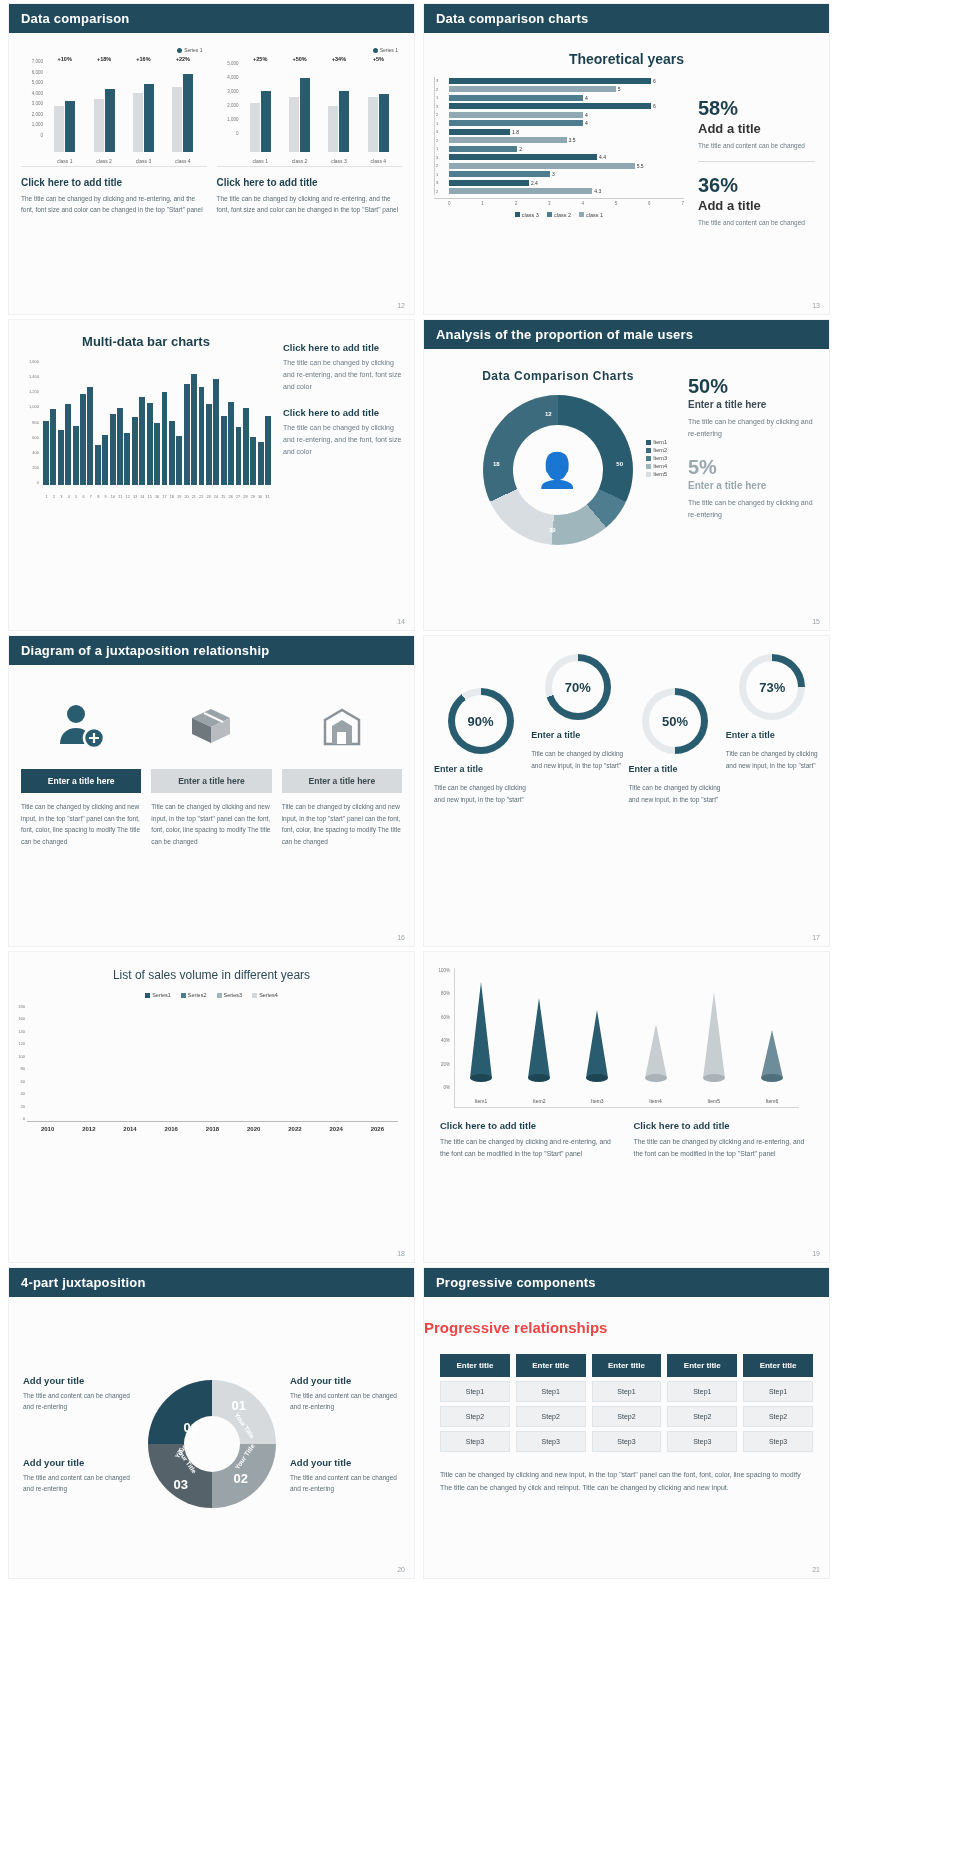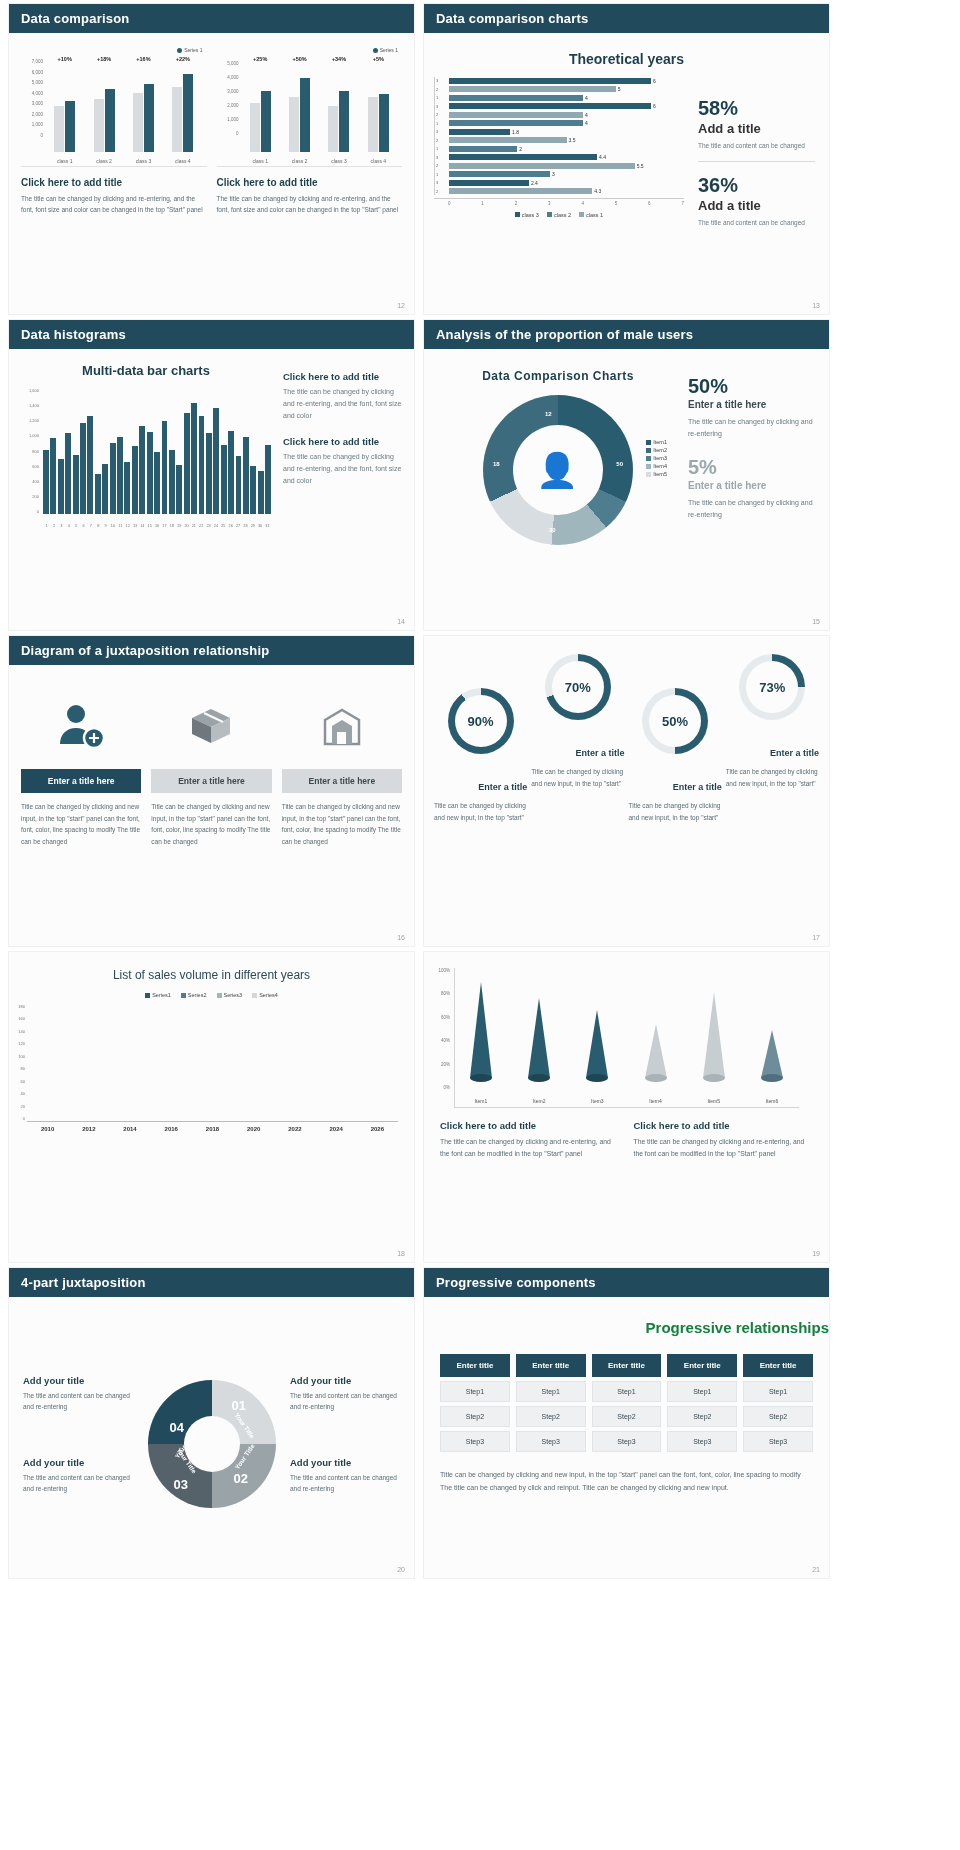--- a/index.html
+++ b/index.html
@@ -123,21 +123,21 @@
   .s16-btn.dark { background: #214b5c; color: #fff; }
   .s16-btn.grey { background: #d6dadd; color: #3b4a52; }
   .s16-txt { font-size: 6.5px; color: #5a6b73; line-height: 11.5px; margin-top: 8px; }
 
   
   .s17-wrap { display: flex; padding: 18px 10px 0 10px; gap: 4px; }
   .s17-col { flex: 1; }
   .ring { width: 66px; height: 66px; border-radius: 50%; position: relative; display: flex; align-items: center; justify-content: center; margin: 0 auto; }
   .ring span { font-size: 13px; font-weight: bold; color: #1c3f4d; position: relative; z-index: 2;}
   .ring::after { content: ""; position: absolute; left: 7px; top: 7px; right: 7px; bottom: 7px; background: #fcfcfc; border-radius: 50%; }
-  .s17-h { text-align: right; font-size: 9px; font-weight: bold; color: #1c3f4d; margin-top: 28px; }
+  .s17-h { text-align: left; font-size: 9px; font-weight: bold; color: #1c3f4d; margin-top: 10px; }
   .s17-p { font-size: 6.5px; color: #5a6b73; line-height: 11.5px; margin-top: 8px; text-align: left; }
 
   
   .s18-t { text-align: center; font-size: 12px; color: #2c4a58; margin-top: 16px; }
   .s18-leg { display: flex; justify-content: center; gap: 10px; font-size: 5.5px; color: #444; margin-top: 10px;}
   .s18-leg span { display: flex; align-items: center; gap: 2px; }
   .s18-leg i { width: 5px; height: 5px; display: inline-block; }
   .s18-chart { position: relative; height: 118px; margin: 6px 16px 0 18px; border-bottom: 1px solid #bbb; }
   .s18-y { position: absolute; left: -16px; top: 0; bottom: 0; width: 14px; text-align: right; font-size: 4px; color: #777; display: flex; flex-direction: column; justify-content: space-between;}
   .s18-plot { position: absolute; left: 2px; right: 2px; top: 0; bottom: 0; display: flex; justify-content: space-around; align-items: flex-end; }
@@ -162,21 +162,21 @@
   .s20-ring { position: absolute; left: 50%; top: 52%; transform: translate(-50%,-50%); width: 128px; height: 128px; }
   .s20-ring .d { width: 128px; height: 128px; border-radius: 50%;
     background: conic-gradient(#d6dadd 0deg 90deg, #9aa3a8 90deg 180deg, #55626a 180deg 270deg, #214b5c 270deg 360deg); }
   .s20-ring .d::after { content:""; position: absolute; left: 36px; top: 36px; width: 56px; height: 56px; background: #fcfcfc; border-radius: 50%; }
   .s20-num { position: absolute; font-size: 13px; font-weight: bold; color: #fff; }
   .s20-yt { position: absolute; font-size: 6.5px; font-weight: bold; color: #fff; }
   .s20-h { font-size: 9.5px; font-weight: bold; color: #1c3f4d; }
   .s20-p { font-size: 6.5px; color: #5a6b73; line-height: 11px; margin-top: 4px; }
 
   
-  .s21-t { text-align: right; font-size: 15px; font-weight: bold; color: #15803d; margin-top: 22px; }
+  .s21-t { text-align: left; font-size: 15px; font-weight: bold; color: #ef4444; margin-top: 22px; }
   .s21-grid { display: flex; gap: 6px; padding: 18px 16px 0 16px; }
   .s21-col { flex: 1; }
   .s21-head { background: #214b5c; color: #fff; text-align: center; font-size: 8px; font-weight: bold; padding: 7px 0; }
   .s21-cell { background: #eef0f1; color: #3b4a52; text-align: center; font-size: 7px; padding: 6px 0; margin-top: 4px; border: 1px solid #e2e5e7;}
   .s21-foot { font-size: 7px; color: #5a6b73; line-height: 13px; padding: 16px 16px 0 16px; }
 </style>
 </head>
 <body>
 
 <div class="grid">
@@ -407,23 +407,20 @@
             <div class="s13-sub">Add a title</div>
             <div class="s13-txt">The title and content can be changed</div>
           </div>
         </div>
       </div>
     </div>
     <div class="pg">13</div>
   </div>
 
   <div class="slide">
-    <div class="slide-header">
-      <span>Data histograms</span>
-    </div>
     <div class="body">
       <div class="s14-wrap">
         <div class="s14-left">
           <div class="s14-t">Multi-data bar charts</div>
           <div class="s14-chart">
             <div class="s14-y">
               <div>1,600</div>
                 <div>1,400</div>
                 <div>1,200</div>
                 <div>1,000</div>
@@ -839,21 +836,21 @@
     <div class="slide-header">
       <span>4-part juxtaposition</span>
     </div>
     <div class="body">
       <div class="s20-wrap">
         <div class="s20-ring">
           <div class="d"></div>
           <div class="s20-num" style="left:84px;top:18px">01</div>
           <div class="s20-num" style="left:86px;bottom:22px">02</div>
           <div class="s20-num" style="left:26px;bottom:16px">03</div>
-          <div class="s20-num" style="left:22px;top:40px">04</div>
+          <div class="s20-num" style="left:36px;top:40px">04</div>
           <div class="s20-yt" style="left:82px;top:42px;transform:rotate(55deg)">Your Title</div>
           <div class="s20-yt" style="left:82px;bottom:48px;transform:rotate(-55deg)">Your Title</div>
           <div class="s20-yt" style="left:24px;bottom:44px;transform:rotate(55deg)">Your Title</div>
           <div class="s20-yt" style="left:22px;top:62px;transform:rotate(-55deg)">Your Title</div>
         </div>
         <div style="position:absolute;left:14px;top:78px;width:110px">
           <div class="s20-h">Add your title</div>
           <div class="s20-p">The title and content can be changed and re-entering</div>
         </div>
         <div style="position:absolute;left:14px;top:160px;width:110px">

